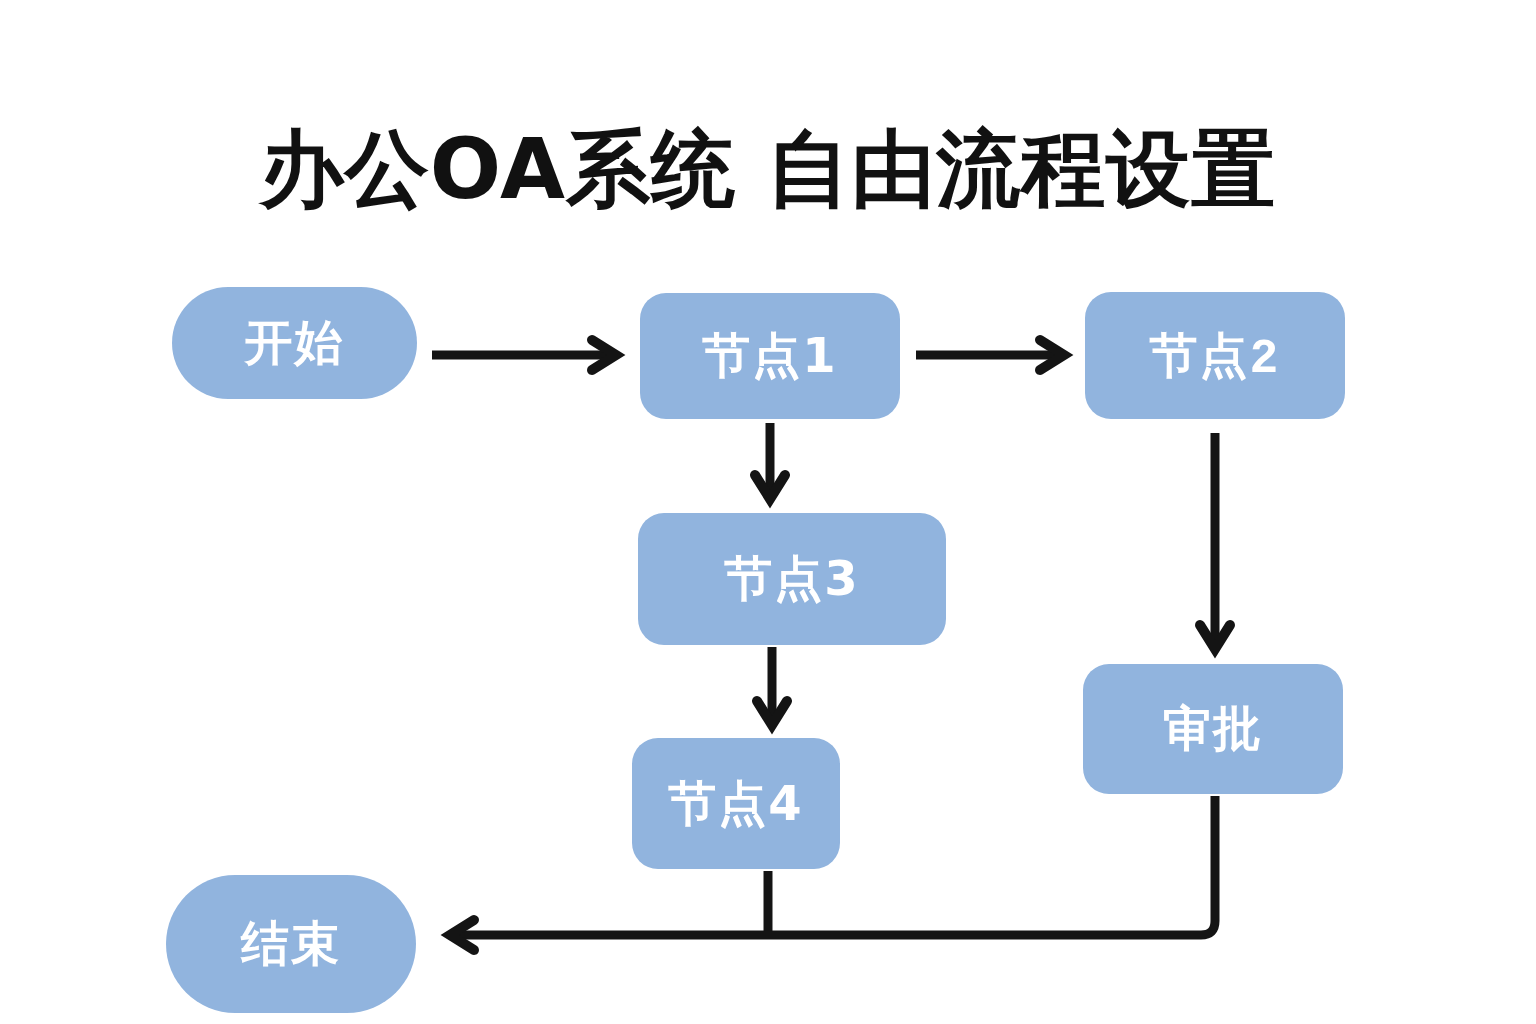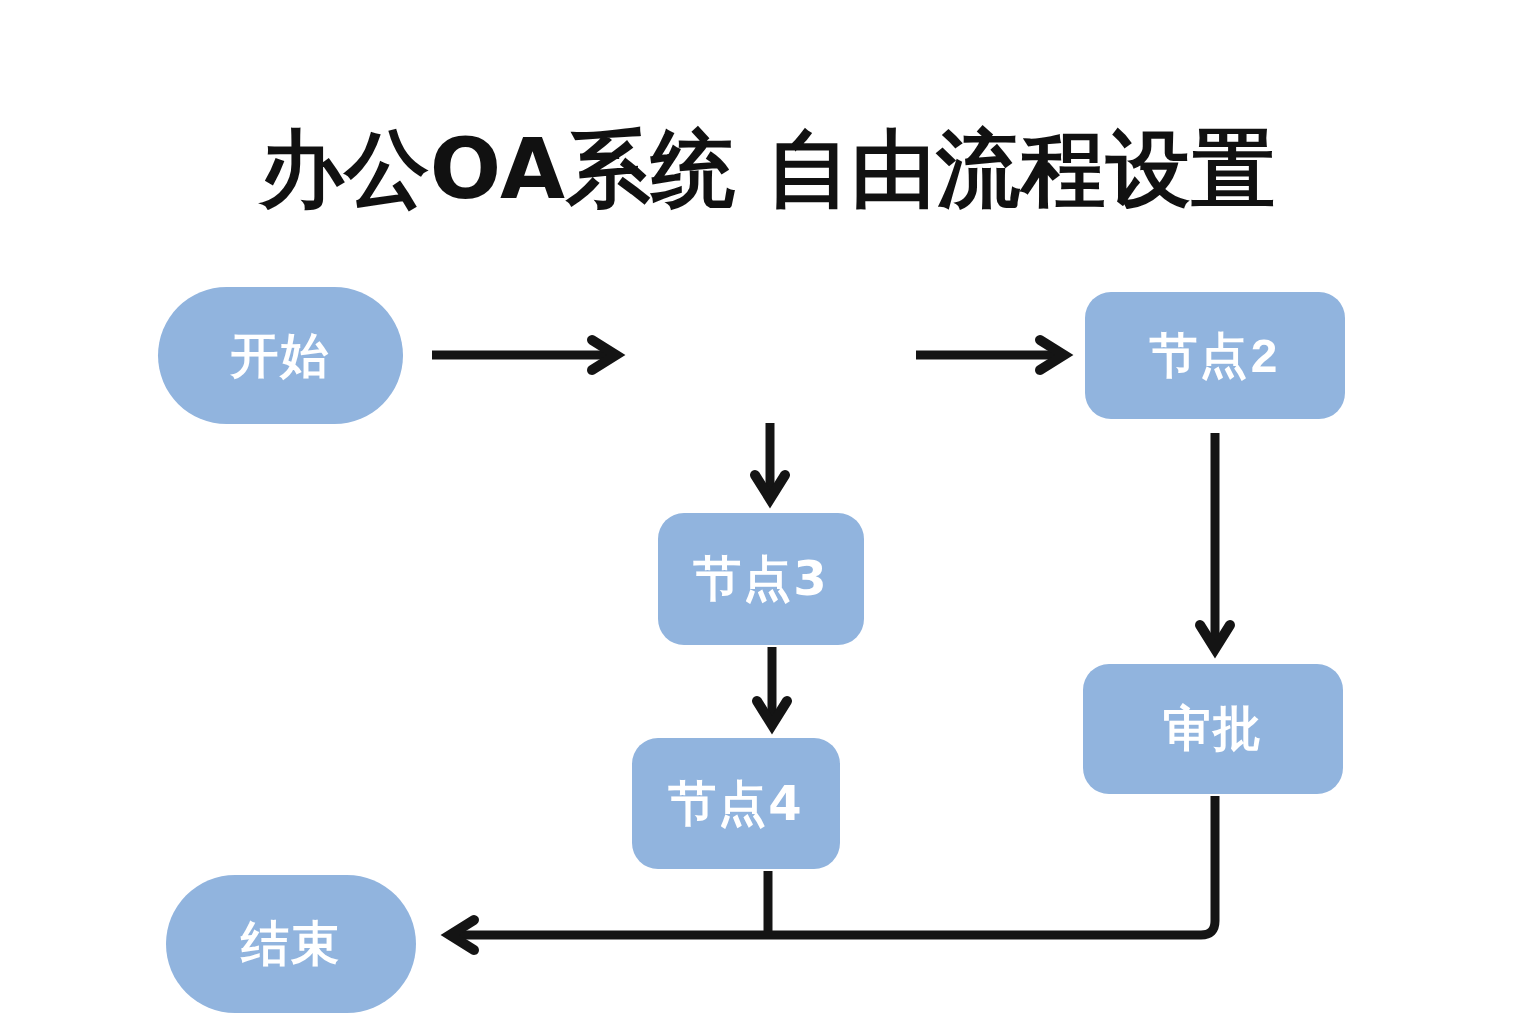--- a/index.html
+++ b/index.html
@@ -64,24 +64,24 @@
     align-items: center;
     justify-content: center;
     font-size: 48px;
     font-weight: 700;
     letter-spacing: 2px;
     white-space: nowrap;
   }
   .node.rounded-rect { border-radius: 26px; }
   .node.pill { border-radius: 70px; }
 
-  .node-start   { left: 158px; top: 240px; width: 245px; height: 137px; }
+  .node-start   { left: 172px; top: 240px; width: 245px; height: 112px; }
   .node-node1   { left: 640px; top: 246px; width: 260px; height: 126px; }
   .node-node2   { left: 1085px; top: 245px; width: 260px; height: 127px; font-family: Liberation Mono, monospace; }
-  .node-node3   { left: 658px; top: 466px; width: 206px; height: 132px; }
+  .node-node3   { left: 638px; top: 466px; width: 308px; height: 132px; }
   .node-node4   { left: 632px; top: 691px; width: 208px; height: 131px; }
   .node-approval{ left: 1083px; top: 617px; width: 260px; height: 130px; }
   .node-end     { left: 166px; top: 828px; width: 250px; height: 138px; border-radius: 62px; }
 </style>
 </head>
 <body>
 
 <div class="canvas">
 
   <h1 class="page-title">办公OA系统 自由流程设置</h1>
@@ -97,20 +97,21 @@
     <path class="edge" marker-end="url(#chev)" d="M916,308 L1062,308"></path>
     <path class="edge" marker-end="url(#chev)" d="M770,376 L770,450"></path>
     <path class="edge" marker-end="url(#chev)" d="M772,600 L772,676"></path>
     <path class="edge" marker-end="url(#chev)" d="M1215,386 L1215,600"></path>
     <path class="edge" d="M768,824 L768,892"></path>
     <path class="edge" marker-end="url(#chev)" d="M1215,749 L1215,874 Q1215,888 1201,888 L452,888"></path>
   </svg>
 
   <div class="node pill node-start">开始</div>
 
+  <div class="node rounded-rect node-node1">节点1</div>
 
   <div class="node rounded-rect node-node2">节点2</div>
 
   <div class="node rounded-rect node-node3">节点3</div>
 
   <div class="node rounded-rect node-node4">节点4</div>
 
   <div class="node rounded-rect node-approval">审批</div>
 
   <div class="node pill node-end">结束</div>

